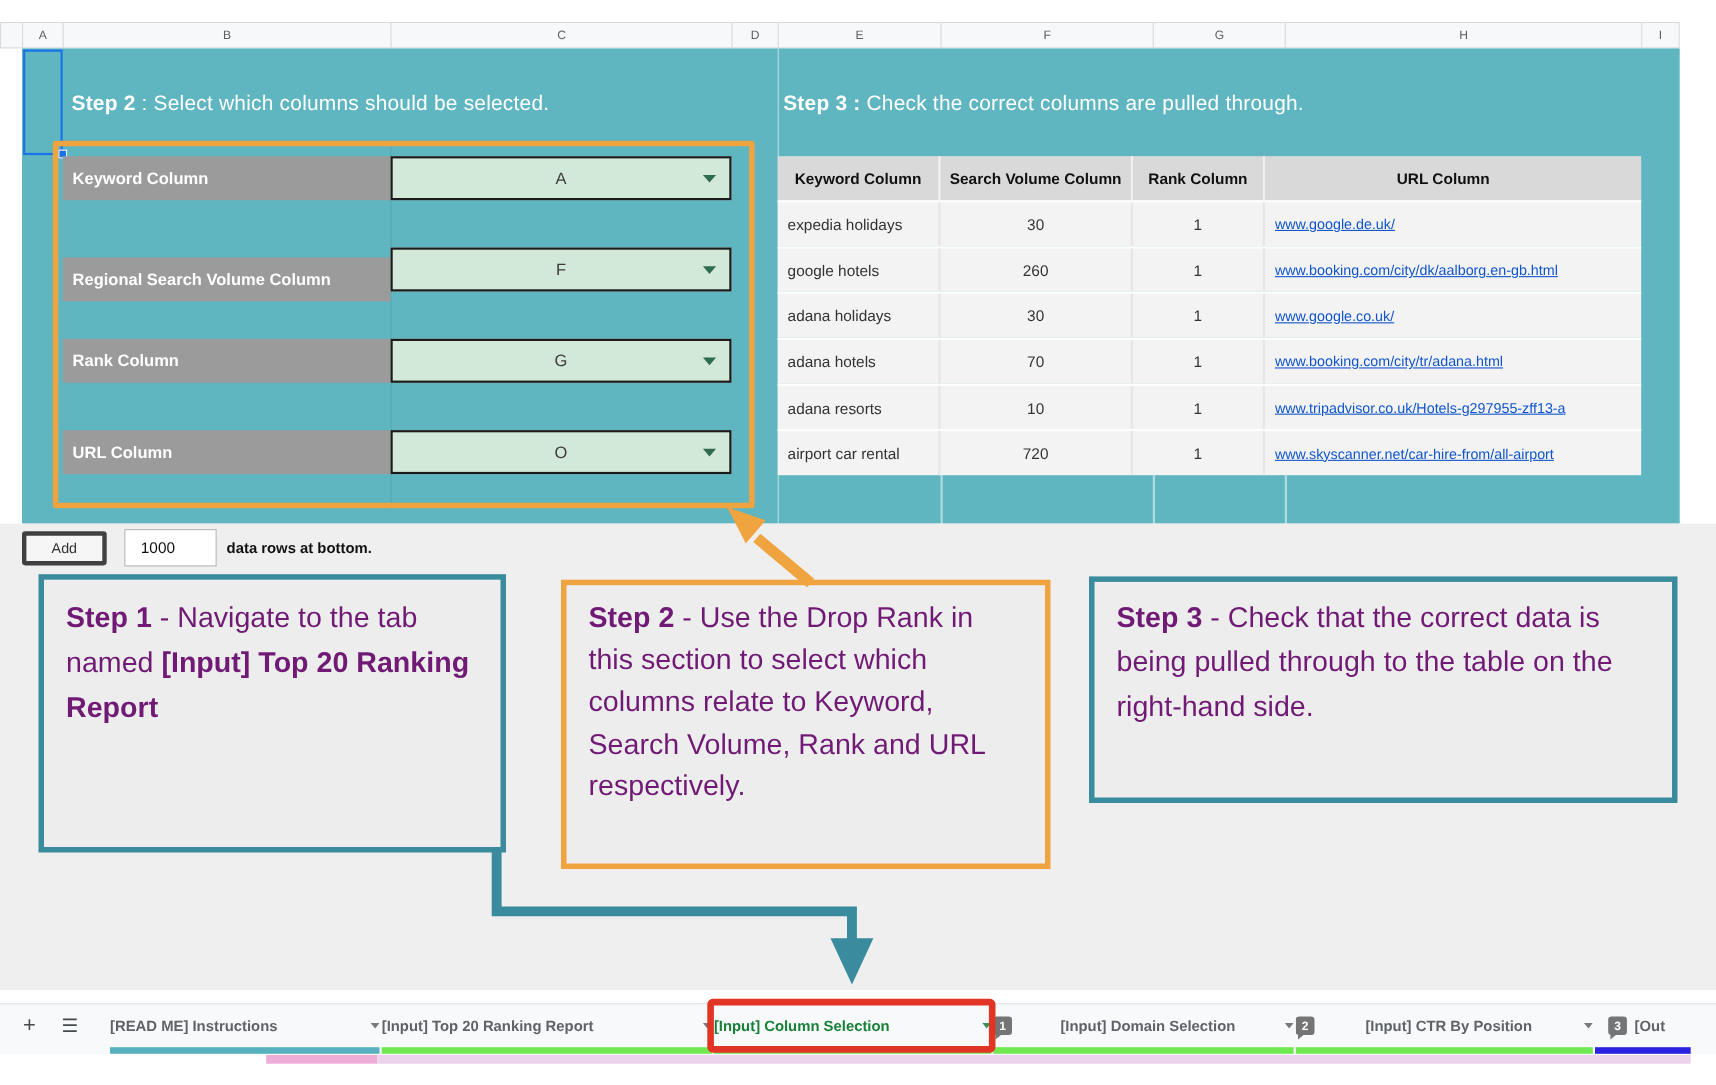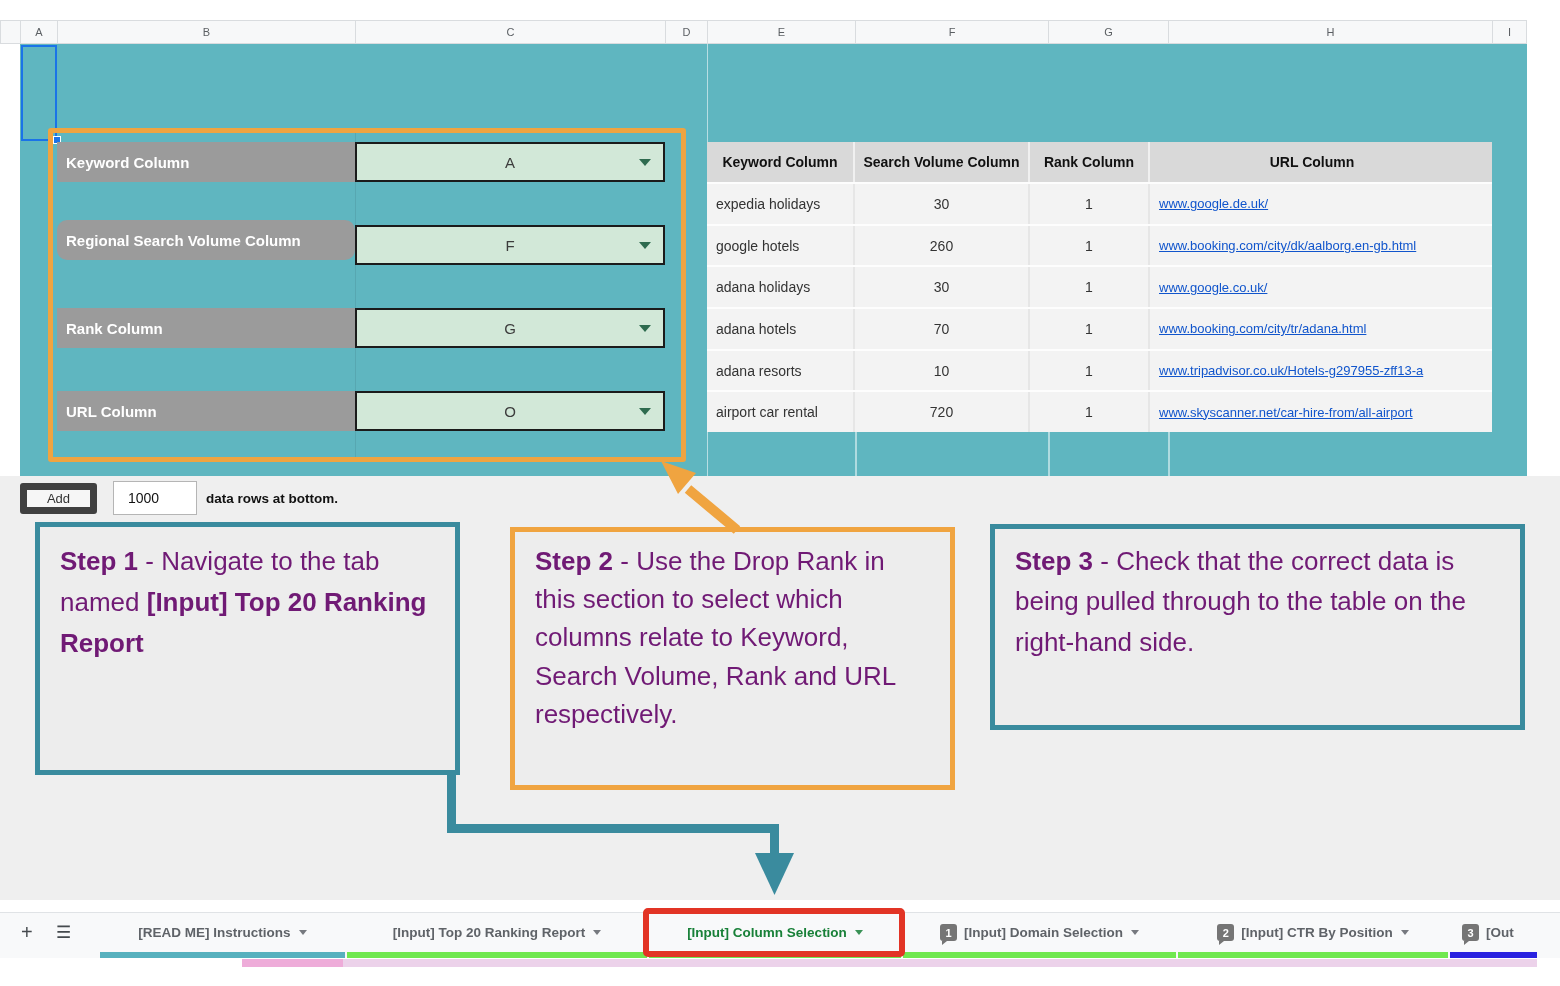--- a/index.html
+++ b/index.html
@@ -45,42 +45,42 @@
            box-sizing:border-box;overflow:hidden;white-space:nowrap;}
   .pt-cell:last-child{border-right:none;}
   .w1{width:148px;}.w2{width:175px;}.w3{width:120px;}.w4{width:324px;}
   .cell-left{padding-left:9px;}
   .cell-center{justify-content:center;}
   .url-link{color:#1155cc;text-decoration:underline;font-size:13px;white-space:nowrap;cursor:pointer;}
 
   
   .workarea{position:absolute;left:0;top:476px;width:1560px;height:424px;background:#efefef;}
   .add-btn{position:absolute;left:20px;top:483px;width:77px;height:31px;background:#f6f6f6;
-           border:7px solid #404040;border-radius:3px;font-size:13px;color:#333;
+           border:4px solid #404040;border-radius:3px;font-size:13px;color:#333;
            font-family:"Liberation Sans",sans-serif;cursor:pointer;}
   .rows-input{position:absolute;left:113px;top:481px;width:84px;height:34px;border:1px solid #b5b5b5;
               background:#fff;font-size:14px;padding-left:14px;box-sizing:border-box;color:#111;
               font-family:"Liberation Sans",sans-serif;}
   .add-label{position:absolute;left:206px;top:491px;font-size:13.5px;color:#111;font-weight:700;}
 
   
   .callout{position:absolute;background:#ededed;box-sizing:border-box;color:#701a75;font-size:26px;}
   .callout b{font-weight:700;}
   .c1{left:35px;top:522px;width:425px;height:253px;border:5px solid #3a8b9e;padding:14px 20px;line-height:1.58;}
   .c2{left:510px;top:527px;width:445px;height:263px;border:5px solid #f0a440;padding:10px 20px;line-height:1.47;}
   .c3{left:990px;top:524px;width:535px;height:206px;border:5px solid #3a8b9e;padding:12px 20px;line-height:1.55;}
 
   .arrow-svg{position:absolute;left:0;top:0;width:1560px;height:986px;pointer-events:none;z-index:4;}
 
   
   .tabbar{position:absolute;left:0;top:912px;width:1560px;height:45px;background:#f8f9fa;
           border-top:1px solid #e0e3e6;box-sizing:content-box;z-index:3;}
   .tb-icon{position:absolute;top:0;height:39px;display:flex;align-items:center;color:#454a4e;
            font-size:20px;cursor:pointer;}
-  .tab{position:absolute;top:0;height:39px;display:flex;align-items:center;justify-content:center;
+  .tab{position:absolute;top:0;height:39px;display:flex;align-items:center;justify-content:space-between;
        font-size:13.5px;font-weight:700;color:#5f6368;cursor:pointer;overflow:hidden;}
   .tab.active{color:#188038;}
   .tab-caret{width:0;height:0;border-left:4px solid transparent;border-right:4px solid transparent;
              border-top:5px solid currentColor;margin-left:8px;opacity:.85;flex:0 0 auto;}
   .badge{width:17px;height:17px;background:#757575;border-radius:3px;color:#fff;font-size:11px;
          font-weight:700;display:flex;align-items:center;justify-content:center;margin-right:7px;
          position:relative;flex:0 0 auto;}
   .badge::after{content:"";position:absolute;left:2px;bottom:-4px;width:0;height:0;
                 border-top:4px solid #757575;border-right:5px solid transparent;}
   .tabline{position:absolute;top:39px;height:6px;}
@@ -110,28 +110,34 @@
   <div class="colhead" style="left:1168px;width:325px;">H</div>
   <div class="colhead" style="left:1492px;width:35px;">I</div>
 
   <div class="sheet">
     <div class="dline" style="left:687px;"></div>
     <div class="gapline"></div>
 
     <div class="selcell"></div>
     <div class="fillhandle"></div>
 
+    <div class="banner" style="left:45px;">
+      <b>Step 2</b><span> : Select which columns should be selected.</span>
+    </div>
+    <div class="banner" style="left:692px;">
+      <b>Step 3 :</b><span> Check the correct columns are pulled through.</span>
+    </div>
 
     <div class="sel-label" style="top:98px;">Keyword Column</div>
     <div class="sel-value" style="top:98px;">
       <span>A</span>
       <span class="sel-caret"></span>
     </div>
 
-    <div class="sel-label" style="top:176px;border-radius:10px;">Regional Search Volume Column</div>
+    <div class="sel-label" style="top:190px;">Regional Search Volume Column</div>
     <div class="sel-value" style="top:181px;">
       <span>F</span>
       <span class="sel-caret"></span>
     </div>
 
     <div class="sel-label" style="top:264px;">Rank Column</div>
     <div class="sel-value" style="top:264px;">
       <span>G</span>
       <span class="sel-caret"></span>
     </div>

